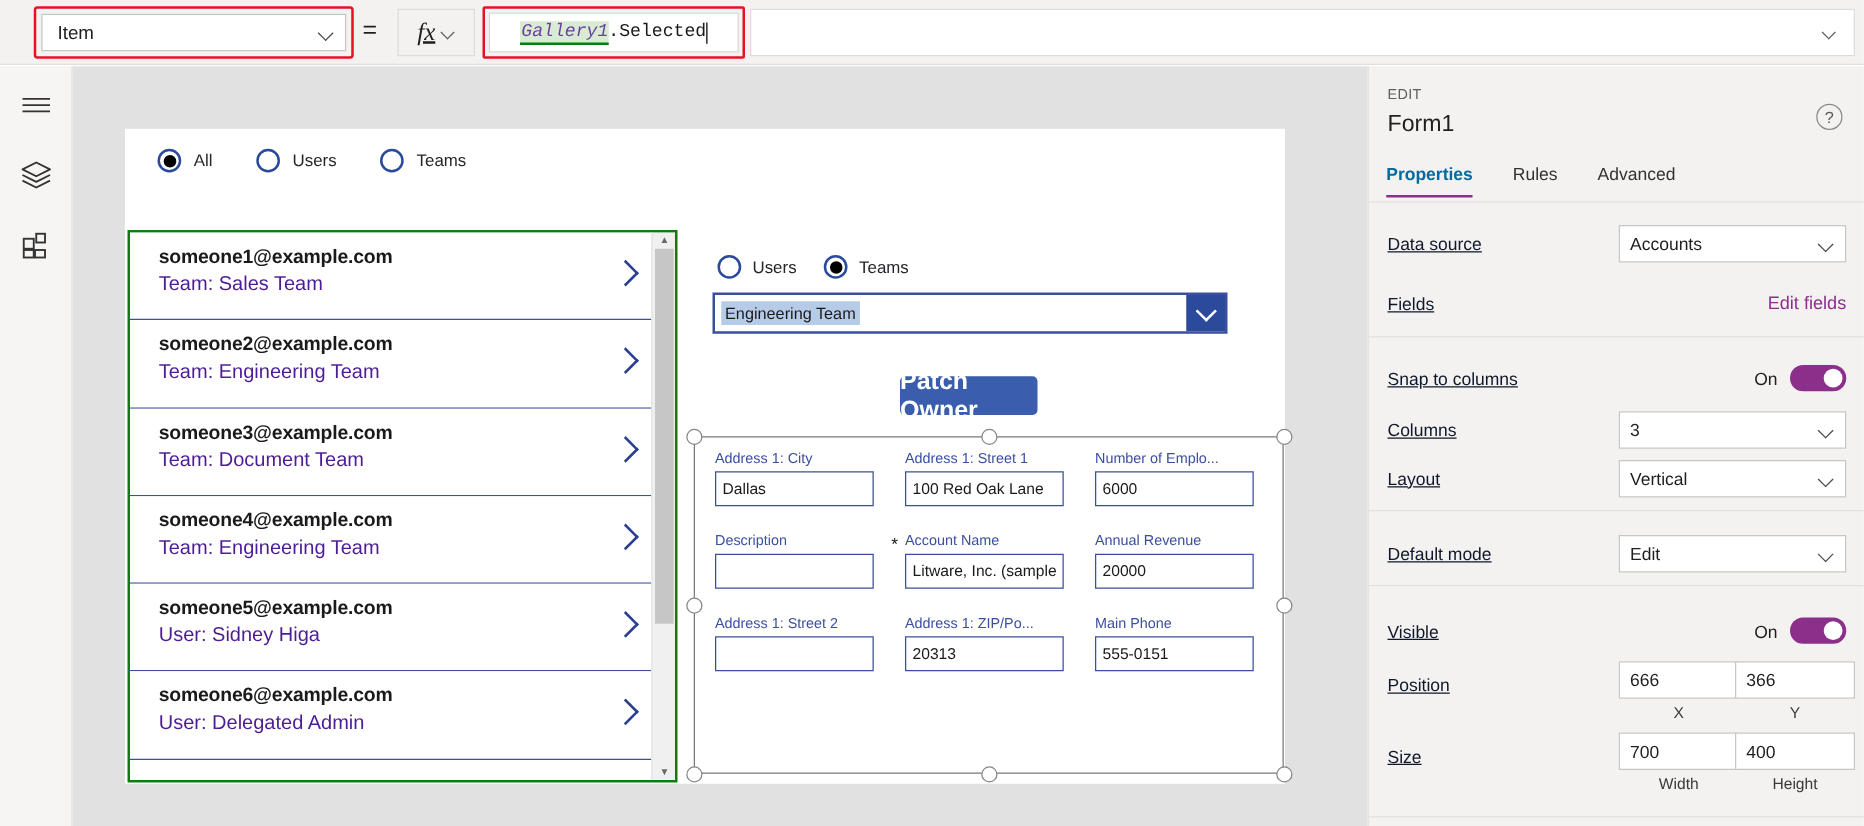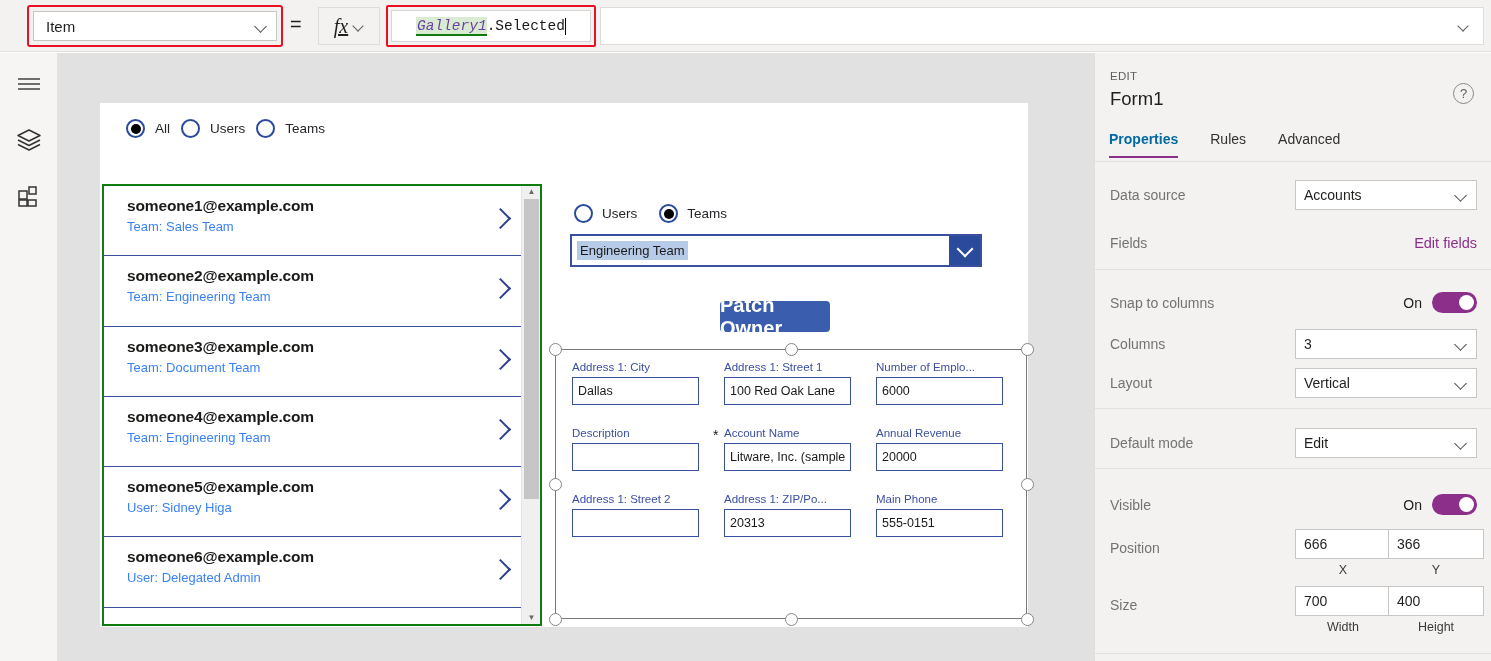--- a/index.html
+++ b/index.html
@@ -124,42 +124,42 @@
     width: 19px; height: 19px; border-radius: 50%;
     border: 2px solid #2b4a9b; background: #ffffff;
     display: flex; align-items: center; justify-content: center;
     flex: 0 0 auto;
   }
   .radio-circle.on::after {
     content: ""; width: 10px; height: 10px; border-radius: 50%; background: #000000;
   }
   .radio-label { font-size: 13.5px; color: #26262a; margin-left: 9px; }
 
-  #radio-top { left: 26px; top: 16px; gap: 11px; }
+  #radio-top { left: 26px; top: 16px; gap: 35px; }
   #radio-top .radio-label { margin-left: 10px; }
   #radio-form { left: 474px; top: 101px; gap: 22px; }
 
   
   #gallery {
     position: absolute; left: 2px; top: 81px;
     width: 440px; height: 442px;
     border: 2px solid #107c10;
     background: #ffffff;
     overflow: hidden;
   }
   .gal-rows { position: absolute; left: 0; top: 0; width: 418px; }
   .gal-row {
     position: relative;
     height: 70.3px;
     border-bottom: 1.6px solid #3b4fa0;
     padding: 11px 0 0 23px;
     background: #ffffff;
   }
   .gal-title { font-size: 15.5px; font-weight: bold; color: #1b1a19; letter-spacing: -0.15px; }
-  .gal-sub { font-size: 13px; color: #3b82f6; margin-top: 4px; }
+  .gal-sub { font-size: 16px; color: #4c1d95; margin-top: 4px; }
   .gal-chev {
     position: absolute; right: 14px; top: 20px;
     width: 17px; height: 26px;
   }
   .gal-chev::before {
     content: ""; position: absolute; left: 2px; top: 5px;
     width: 13px; height: 13px;
     border-right: 2.4px solid #2b3f8f; border-top: 2.4px solid #2b3f8f;
     transform: rotate(45deg);
   }
@@ -274,21 +274,21 @@
     display: flex; gap: 32px;
     font-size: 14px; color: #323130;
   }
   .rp-tab { padding-bottom: 9px; cursor: pointer; }
   .rp-tab.active { font-weight: bold; border-bottom: 2.5px solid #8b2f8b; color: #0369a1; }
   .rp-sep { position: absolute; left: 0; width: 397px; height: 1px; background: #e3e1df; }
   .rp-row {
     position: absolute; left: 0; width: 397px; height: 49px;
     display: flex; align-items: center;
   }
-  .rp-label { position: absolute; left: 15px; font-size: 14px; color: #737373; }
+  .rp-label { position: absolute; left: 15px; font-size: 14px; color: #0f172a; text-decoration: underline; }
   .rp-field {
     position: absolute; left: 200px;
     width: 182px; height: 30px;
     background: #ffffff; border: 1px solid #c8c6c4;
     display: flex; align-items: center; justify-content: space-between;
     padding: 0 9px 0 8px;
     font-size: 14px; color: #201f1e;
   }
   .rp-link {
     position: absolute; right: 15px;

